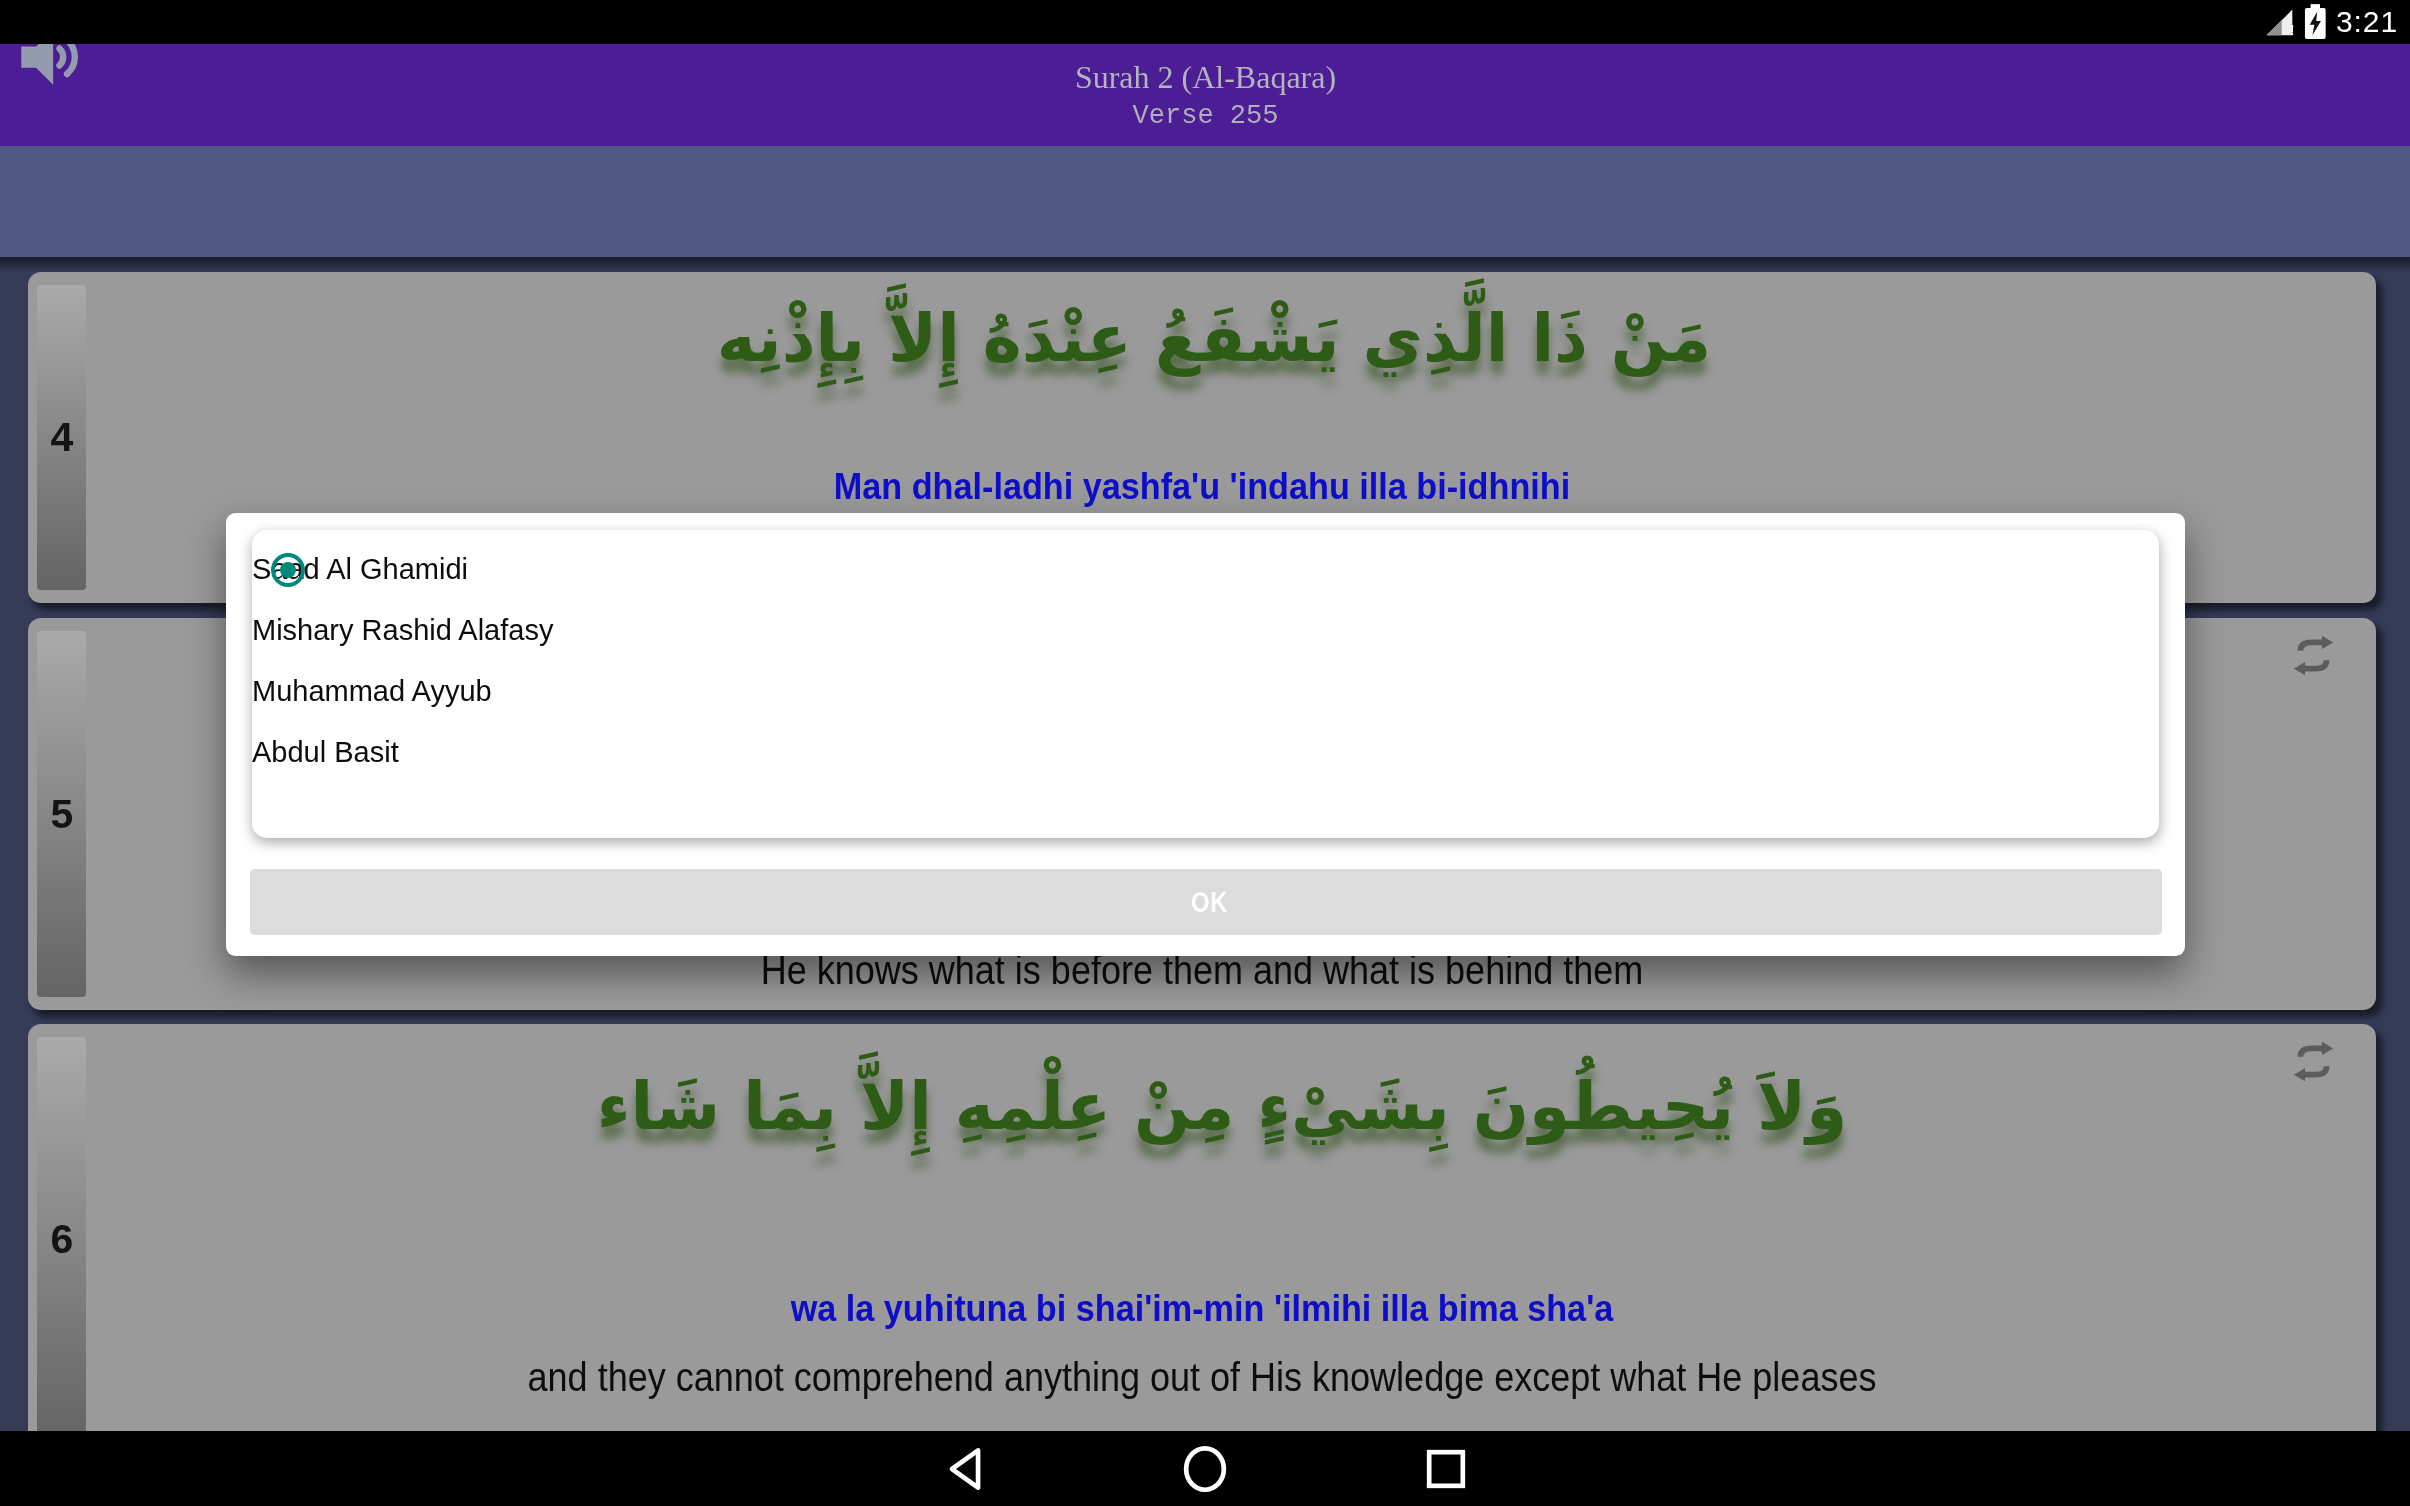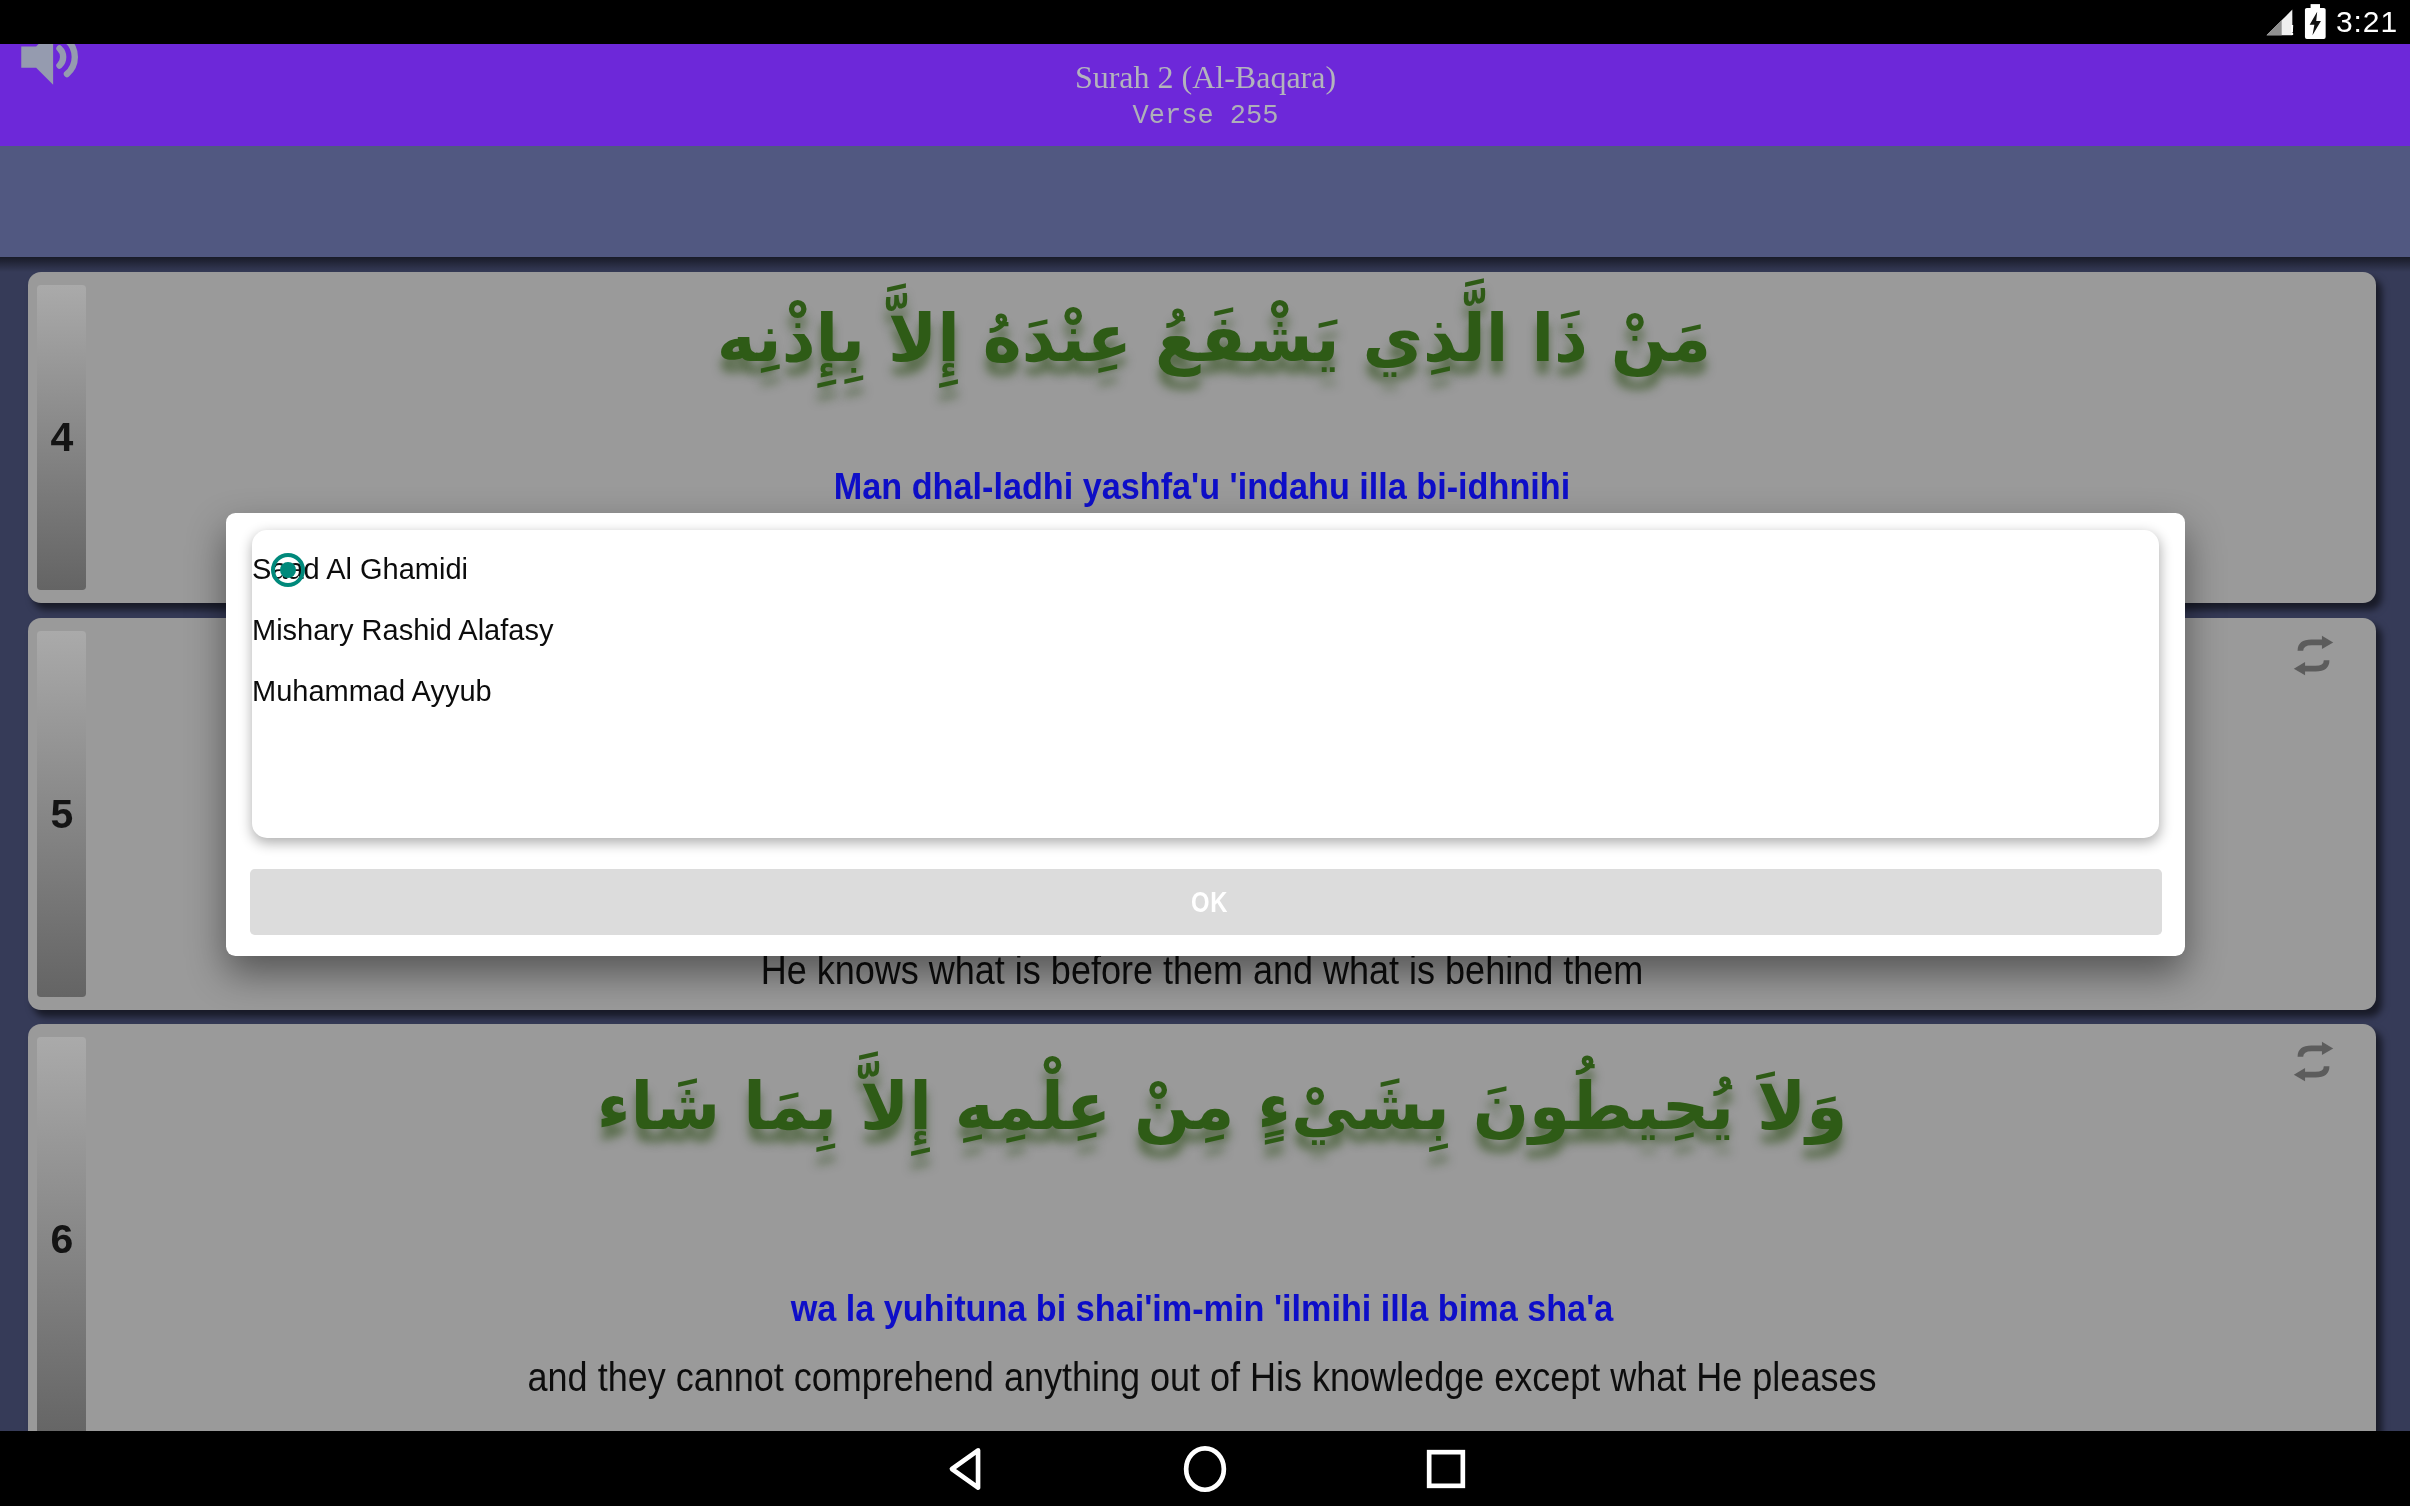--- a/index.html
+++ b/index.html
@@ -6,21 +6,21 @@
   html,body { background:#000; }
   .screen {
     position:relative; width:2411px; height:1507px; overflow:hidden;
     background:#363b58; font-family:"Liberation Sans", sans-serif;
   }
   
   .status-bar { position:absolute; top:0; left:0; width:100%; height:44px; background:#000;
     display:flex; align-items:center; justify-content:flex-end; gap:9.4px; padding-right:13px; z-index:50;}
   .status-time { color:#fff; font-size:30px; letter-spacing:0.9px; }
   
-  .app-header { position:absolute; top:44px; left:0; width:100%; height:102px; background:#6d28d9;
+  .app-header { position:absolute; top:44px; left:0; width:100%; height:102px; background:#4c1d95;
     display:flex; flex-direction:column; align-items:center; justify-content:center; gap:5.6px; }
   .app-header .title { font-family:"Liberation Serif", serif; color:#b3b4bc; font-size:32px; }
   .app-header .subtitle { font-family:Liberation Mono, monospace; color:#aeafb8; font-size:27px; }
   
   .toolbar { position:absolute; top:146px; left:0; width:100%; height:111px; background:#515881; z-index:5;}
   .toolbar-shadow { position:absolute; top:257px; left:0; width:100%; height:15px;
     background:linear-gradient(rgba(0,0,0,0.55), rgba(0,0,0,0)); z-index:4;}
   .speaker-btn { position:absolute; left:17px; top:22.6px; width:68px; height:68px; cursor:pointer; }
   .play-btn { position:absolute; left:1127px; top:172px; width:0; height:0;
     border-top:26px solid transparent; border-bottom:26px solid transparent; border-left:45px solid #8f95a8; cursor:pointer;}
@@ -147,20 +147,23 @@
             <span class="radio-inner"></span>
           </span>
         <span>Saad Al Ghamidi</span>
       </div>
       <div class="option">
         <span>Mishary Rashid Alafasy</span>
       </div>
       <div class="option">
         <span>Muhammad Ayyub</span>
       </div>
+      <div class="option">
+        <span>Abdul Basit</span>
+      </div>
     </div>
     <div class="dialog-buttons">
       <button class="dialog-btn">
         <span>OK</span>
       </button>
     </div>
   </div>
 
   <div class="nav-bar">
     <svg class="nav-icon nav-back" width="41" height="45" viewBox="0 0 44 48">

